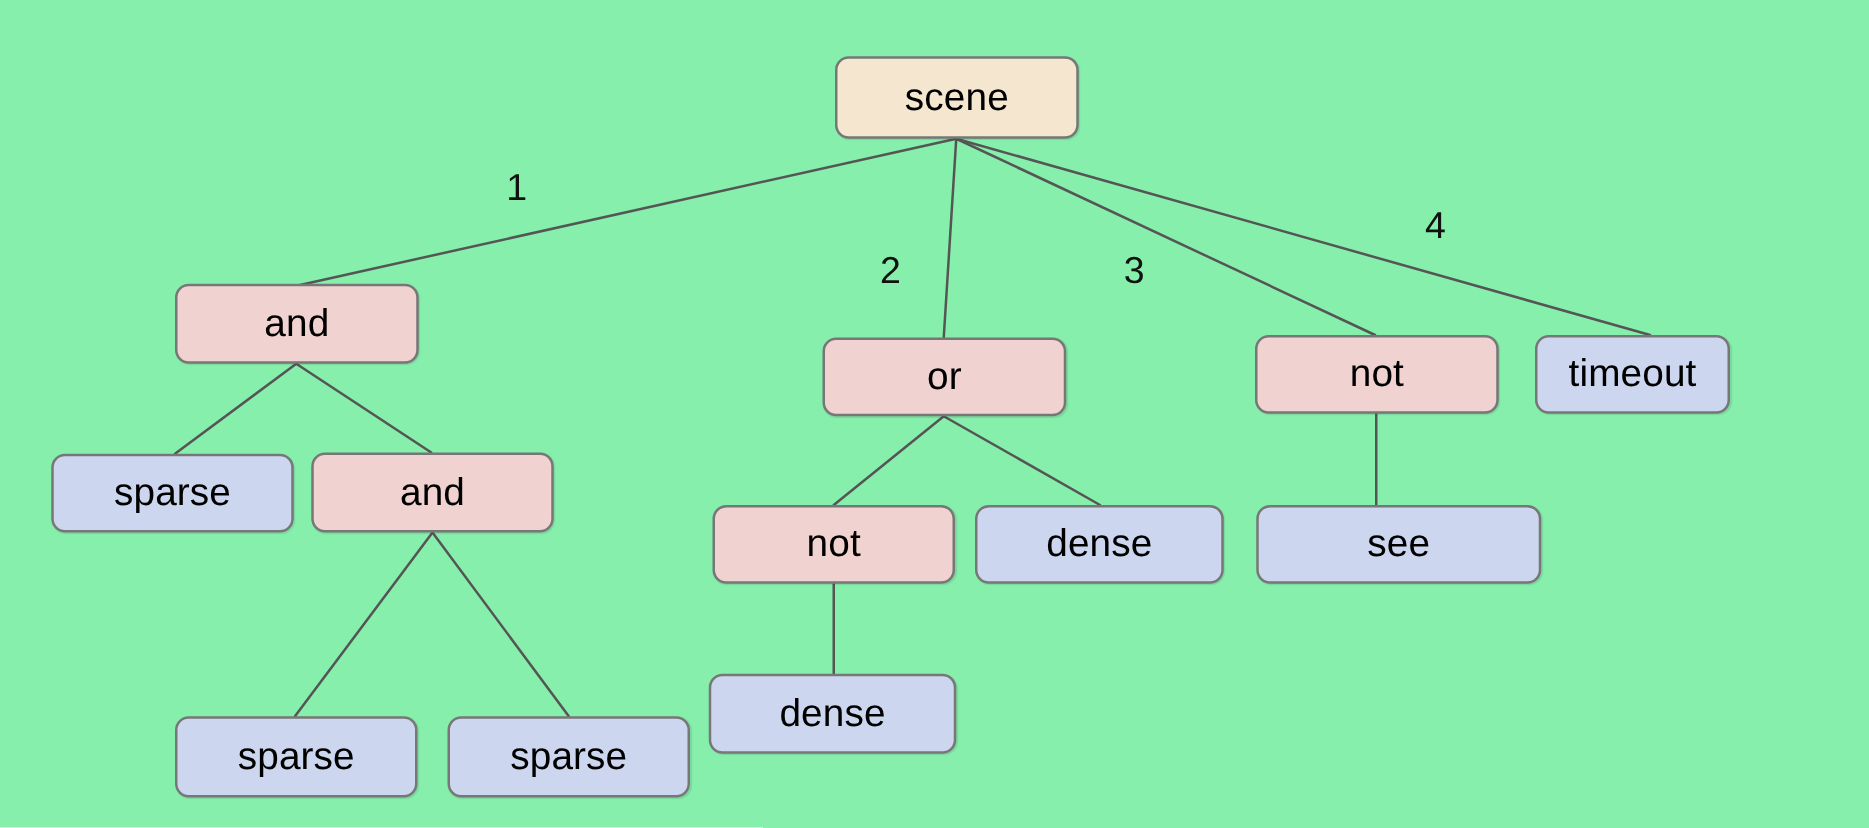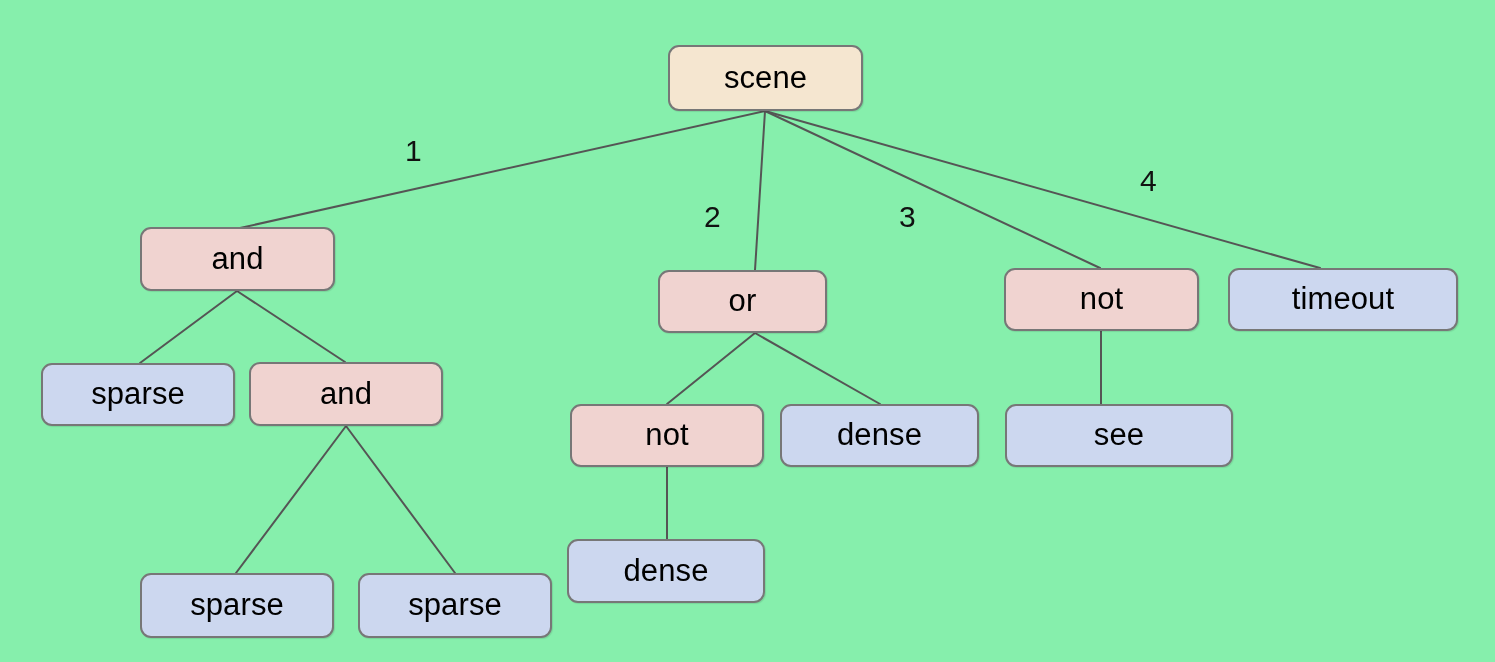--- a/index.html
+++ b/index.html
@@ -71,27 +71,27 @@
       <line x1="667" y1="467" x2="667" y2="539" stroke="#555555" stroke-width="2" stroke-linecap="round"></line>
       <line x1="1101" y1="331" x2="1101" y2="404" stroke="#555555" stroke-width="2" stroke-linecap="round"></line>
     </svg>
   <div id="nodes">
       <div class="node" style="left: 668px; top: 45px; width: 195px; height: 66px; background: rgb(245, 230, 208); border-color: rgb(119, 119, 119);">
         <span class="node-label">scene</span>
       </div>
       <div class="node" style="left: 140px; top: 227px; width: 195px; height: 64px; background: rgb(240, 211, 208); border-color: rgb(119, 119, 119);">
         <span class="node-label">and</span>
       </div>
-      <div class="node" style="left: 658px; top: 270px; width: 169px; height: 63px; background: rgb(240, 211, 208); border-color: rgb(119, 119, 119);">
+      <div class="node" style="left: 658px; top: 270px; width: 195px; height: 63px; background: rgb(240, 211, 208); border-color: rgb(119, 119, 119);">
         <span class="node-label">or</span>
       </div>
       <div class="node" style="left: 1004px; top: 268px; width: 195px; height: 63px; background: rgb(240, 211, 208); border-color: rgb(119, 119, 119);">
         <span class="node-label">not</span>
       </div>
-      <div class="node" style="left: 1228px; top: 268px; width: 230px; height: 63px; background: rgb(204, 215, 239); border-color: rgb(119, 119, 119);">
+      <div class="node" style="left: 1228px; top: 268px; width: 156px; height: 63px; background: rgb(204, 215, 239); border-color: rgb(119, 119, 119);">
         <span class="node-label">timeout</span>
       </div>
       <div class="node" style="left: 41px; top: 363px; width: 194px; height: 63px; background: rgb(204, 215, 239); border-color: rgb(119, 119, 119);">
         <span class="node-label">sparse</span>
       </div>
       <div class="node" style="left: 249px; top: 362px; width: 194px; height: 64px; background: rgb(240, 211, 208); border-color: rgb(119, 119, 119);">
         <span class="node-label">and</span>
       </div>
       <div class="node" style="left: 570px; top: 404px; width: 194px; height: 63px; background: rgb(240, 211, 208); border-color: rgb(119, 119, 119);">
         <span class="node-label">not</span>

